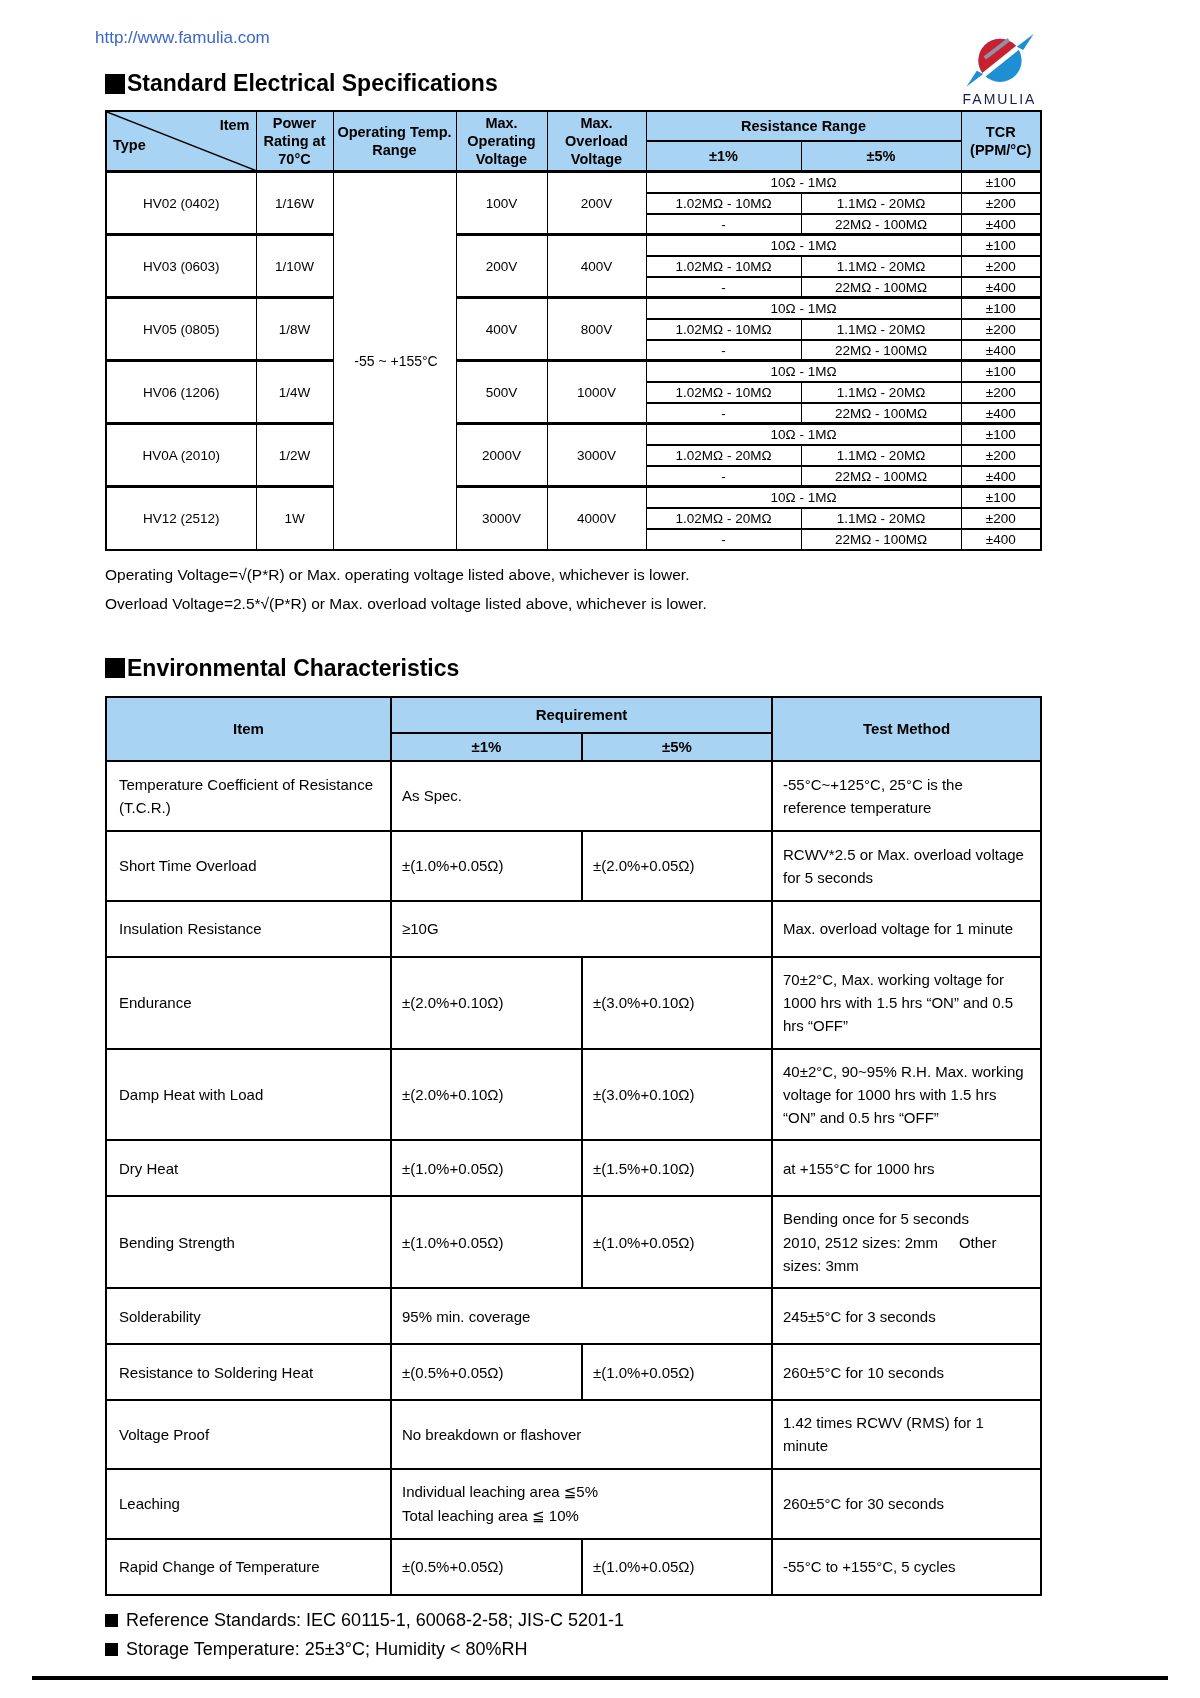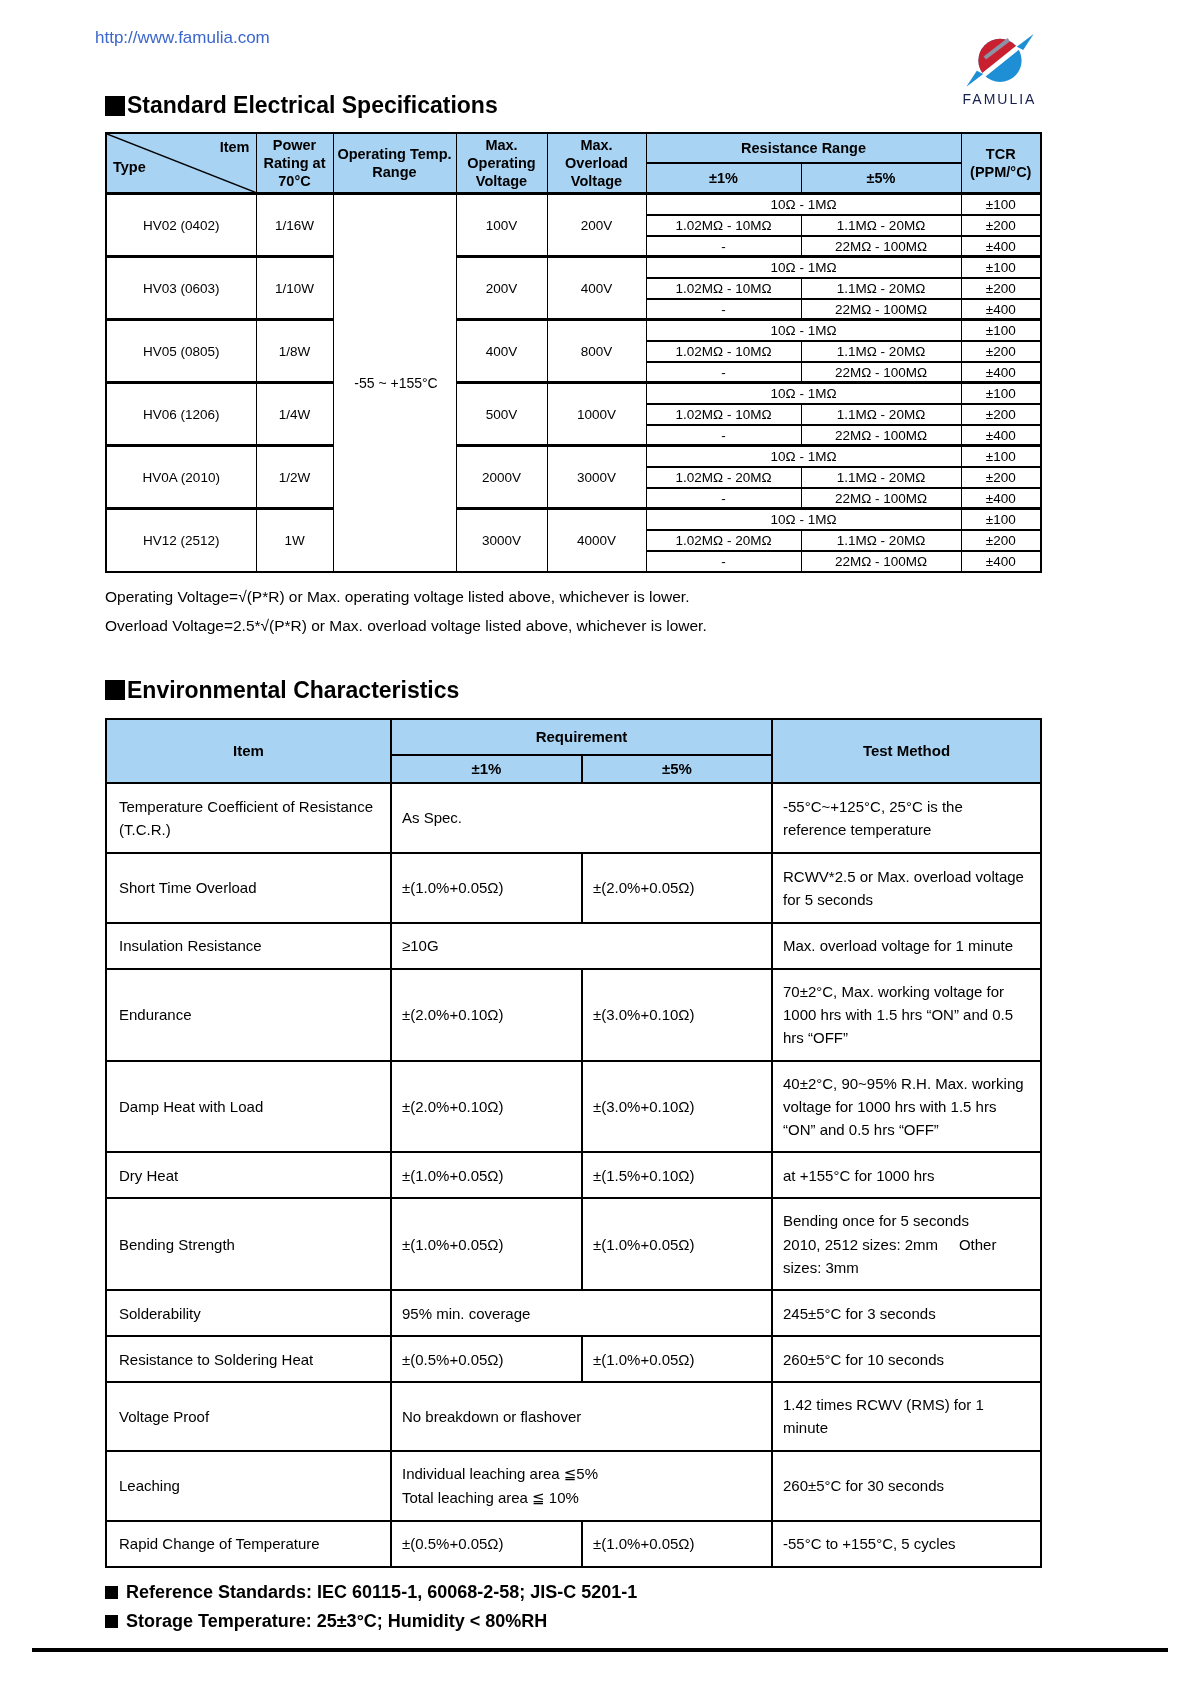--- a/index.html
+++ b/index.html
@@ -14,21 +14,21 @@
   .url { position:absolute; left:95px; top:28px; color:#3b66cc; font-size:17px; }
 
   
   .logo { position:absolute; right:163px; top:34px; width:75px; text-align:center; }
   .logo svg { width:72px; height:56px; display:block; margin:0 auto; }
   .logo .logo-word { font-size:14px; font-weight:normal; letter-spacing:2px; color:#161f4e; margin-top:1px; }
 
   
   .sec-title { margin-top:0; font-size:23px; font-weight:bold; display:flex; align-items:center; }
   .sec-title .sq { width:20px; height:20px; background:#000; display:inline-block; margin-right:2px; }
-  #sec1 { padding-top:92px; }
+  #sec1 { padding-top:70px; }
   #sec2 { margin-top:42px; }
 
   
   table { border-collapse:collapse; table-layout:fixed; width:935px; }
   th, td { border:1px solid #000; }
   .spec { margin-top:13px; font-size:13.5px; }
   .spec th {
     background:#a8d3f3; font-size:14.5px; font-weight:bold; text-align:center;
     vertical-align:middle; padding:2px 3px; border-bottom-width:2px; line-height:1.25;
   }
@@ -50,25 +50,25 @@
   .env th, .env td { border:2px solid #000; }
   .env th {
     background:#a8d3f3; font-weight:bold; text-align:center; vertical-align:middle;
     font-size:15px; padding:4px;
   }
   .env td { vertical-align:middle; padding:10px 10px; line-height:1.55; }
   .env td.item { padding-left:12px; }
   .env td.req, .env td.test { white-space:pre-wrap; }
   .env tr.h1 th { height:36px; }
   .env tr.h2 th { height:28px; }
-  .env td { height:46px; }
+  .env td { height:56px; }
   .env tr.tall td { height:70px; }
 
   
-  .bnote { font-size:18px; font-weight:bold; margin-top:14px; display:flex; align-items:center; }
+  .bnote { font-size:18px; font-weight:normal; margin-top:14px; display:flex; align-items:center; }
   .bnote .sq { width:13px; height:13px; background:#000; display:inline-block; margin-right:8px; flex:0 0 auto; }
   .bnote + .bnote { margin-top:8px; }
 
   
   .footer-rule { height:4px; background:#000; width:1136px; margin-left:-73px; margin-top:16px; }
 </style>
 </head>
 <body>
 
 <a class="url">http://www.famulia.com</a>

